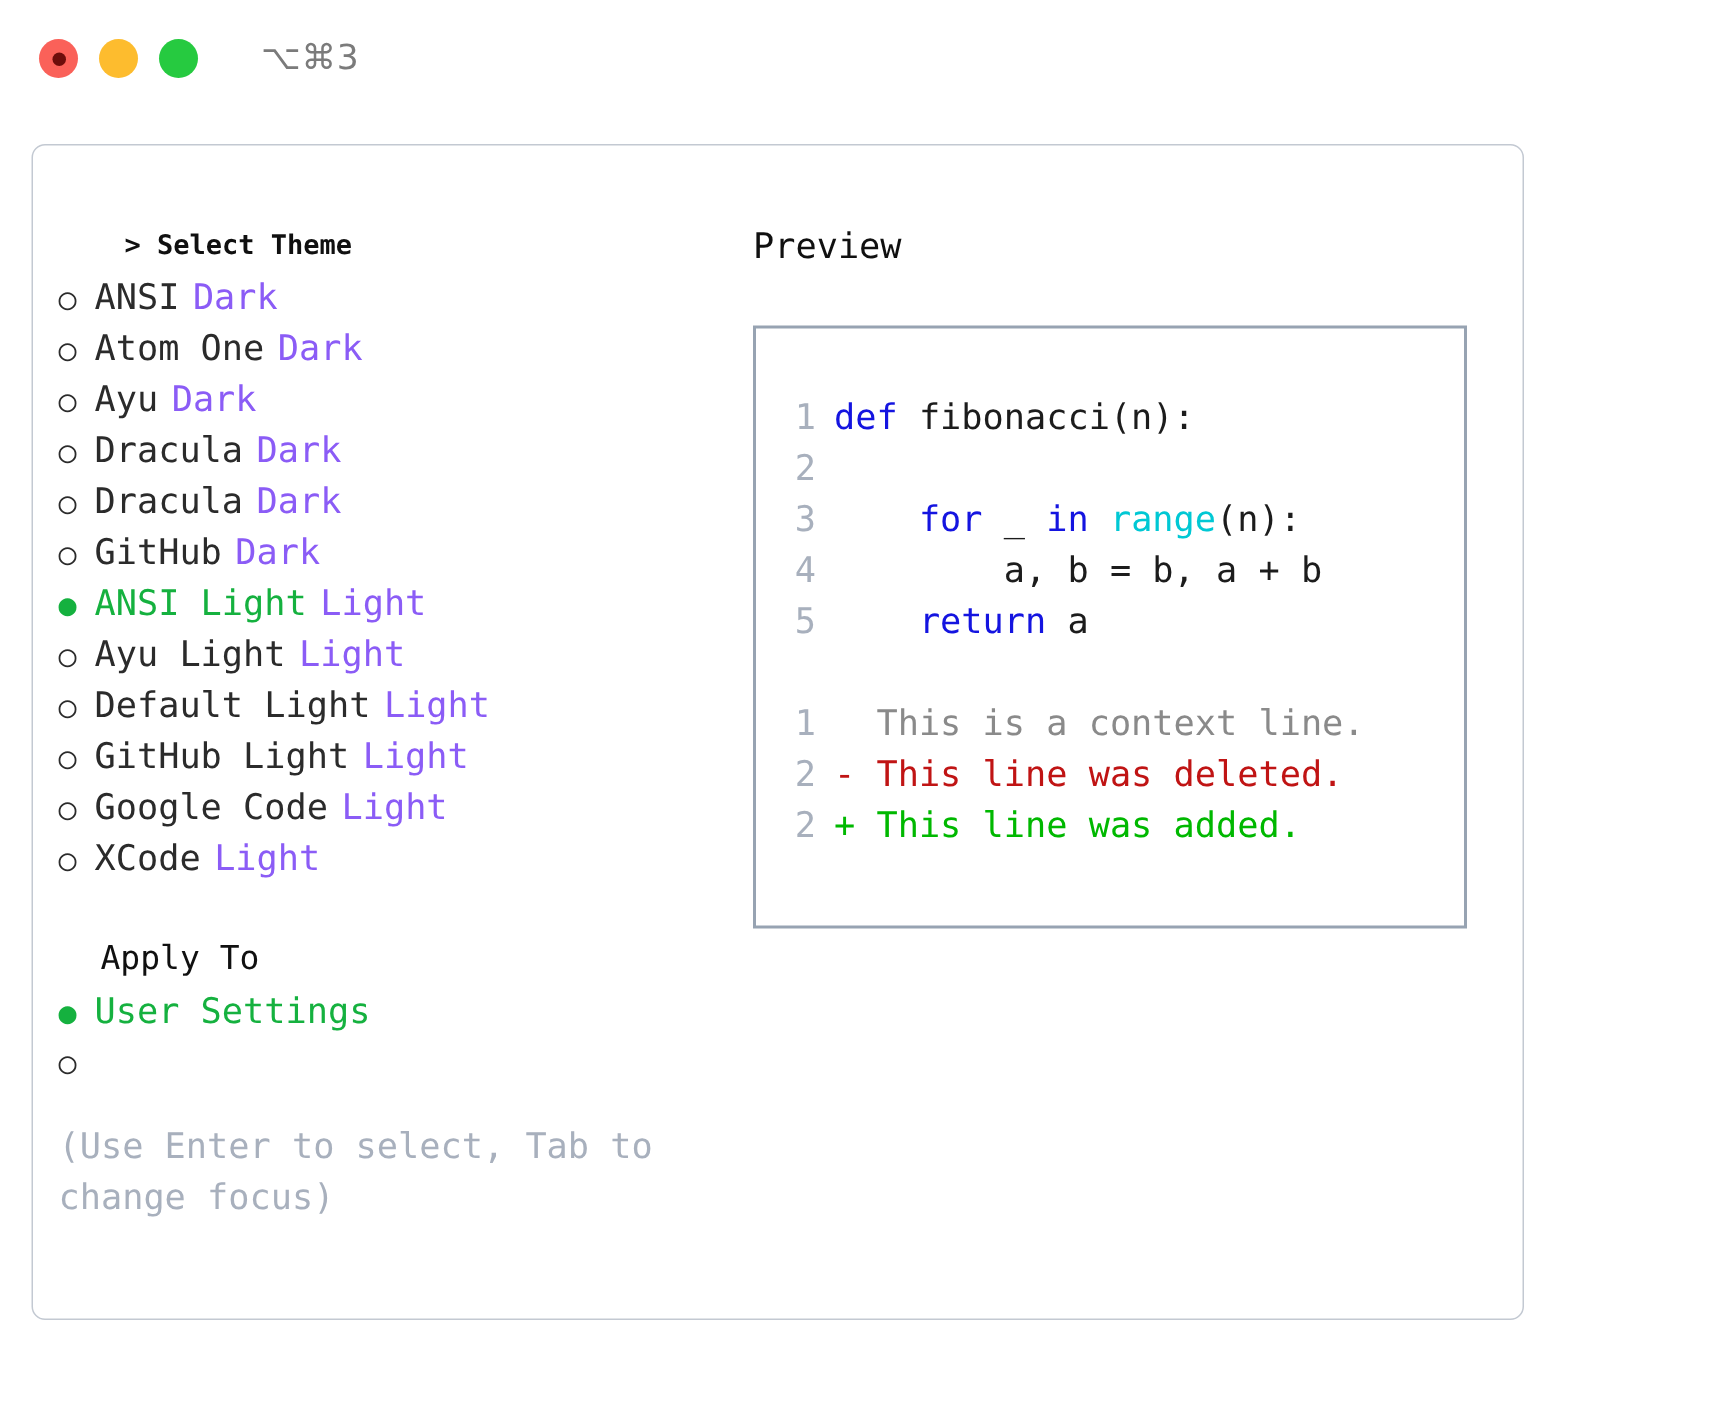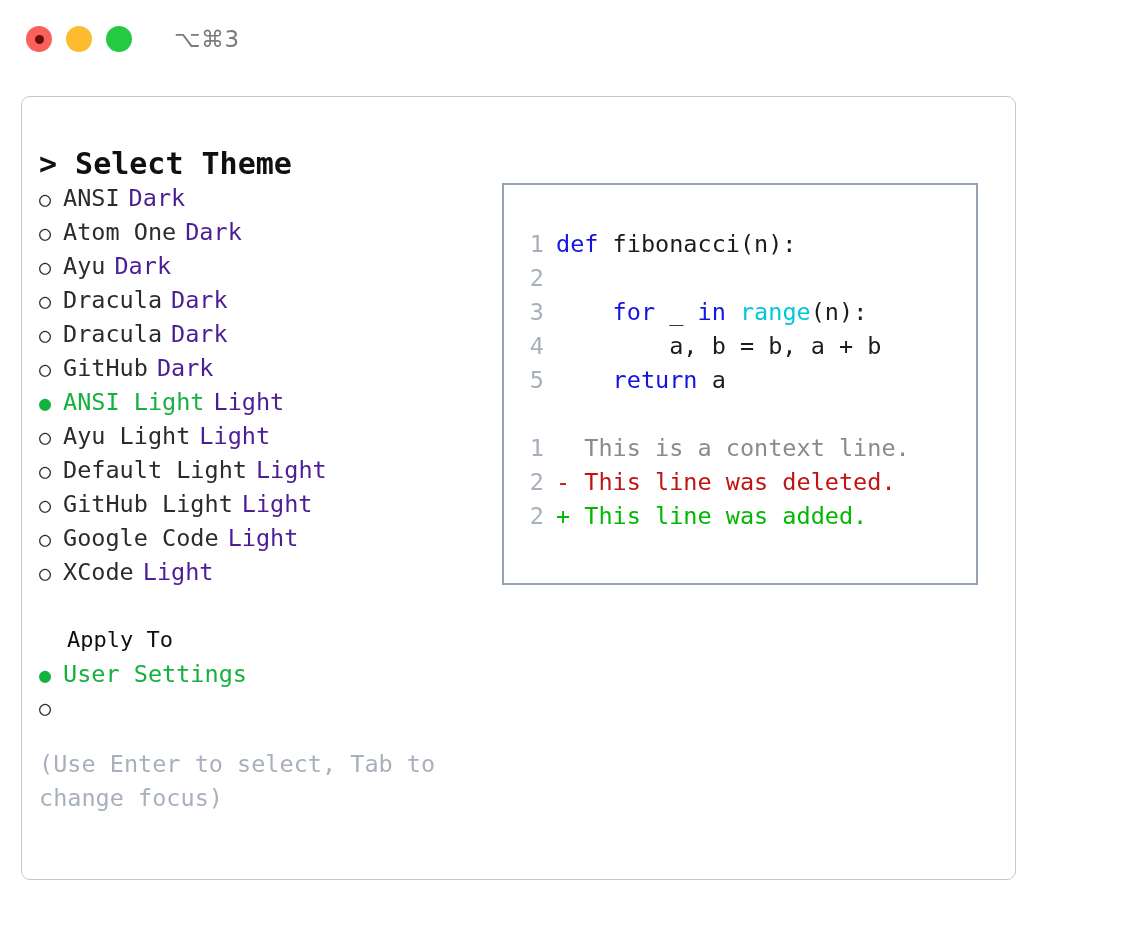--- a/index.html
+++ b/index.html
@@ -95,26 +95,27 @@
 
   
   .left-col {
     position: absolute;
     left: 17px;
     top: 50px;
     width: 460px;
   }
 
   .section-header {
-    font-size: 30px;
+    font-size: 18px;
     font-weight: bold;
     color: #101010;
     white-space: pre;
     line-height: 34px;
     height: 34px;
+    margin-left: 44px;
   }
 
   .opt-row {
     display: flex;
     align-items: baseline;
     height: 34px;
     line-height: 34px;
     font-size: 23.5px;
     white-space: pre;
   }
@@ -122,21 +123,21 @@
     display: inline-block;
     width: 24px;
     flex: none;
     color: #2b2b2b;
     font-size: 20px;
   }
   .bullet.on { color: #15b13f; }
   .opt-label { color: #2b2b2b; }
   .opt-row.selected .opt-label { color: #15b13f; }
   .opt-tag {
-    color: #4c1d95;
+    color: #8b5cf6;
     margin-left: 9px;
   }
 
   .group-title {
     font-size: 22px;
     color: #101010;
     line-height: 34px;
     height: 34px;
     padding-left: 28px;
     white-space: pre;
@@ -241,20 +242,21 @@
         <div class="group-title">Apply To</div>
         <div id="apply-list">
             <div class="opt-row selected"><span class="bullet on">●</span><span class="opt-label">User Settings</span></div>
             <div class="opt-row"><span class="bullet">○</span></div>
           </div>
 
         <div class="hint">(Use Enter to select, Tab to change focus)</div>
       </div>
 
       <div class="right-col">
+        <div class="preview-title">Preview</div>
 
         <div class="preview-box">
           <div id="code-block">
               <div class="code-line"><span class="ln">1</span><span class="code-text"><span class="tok-kw">def </span><span>fibonacci(n):</span></span></div>
               <div class="code-line"><span class="ln">2</span></div>
               <div class="code-line"><span class="ln">3</span><span class="code-text"><span>    </span><span class="tok-kw">for</span><span> _ </span><span class="tok-kw">in</span><span> </span><span class="tok-fn">range</span><span>(n):</span></span></div>
               <div class="code-line"><span class="ln">4</span><span class="code-text"><span>        a, b = b, a + b</span></span></div>
               <div class="code-line"><span class="ln">5</span><span class="code-text"><span>    </span><span class="tok-kw">return</span><span> a</span></span></div>
             </div>
           <div class="blank-line"></div>

